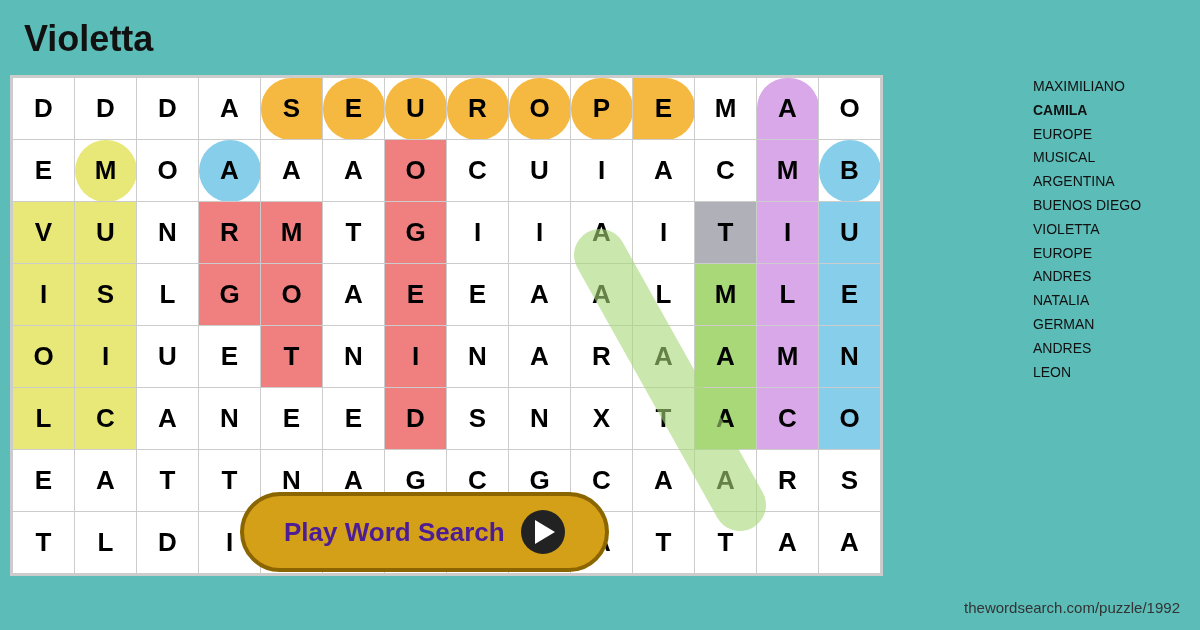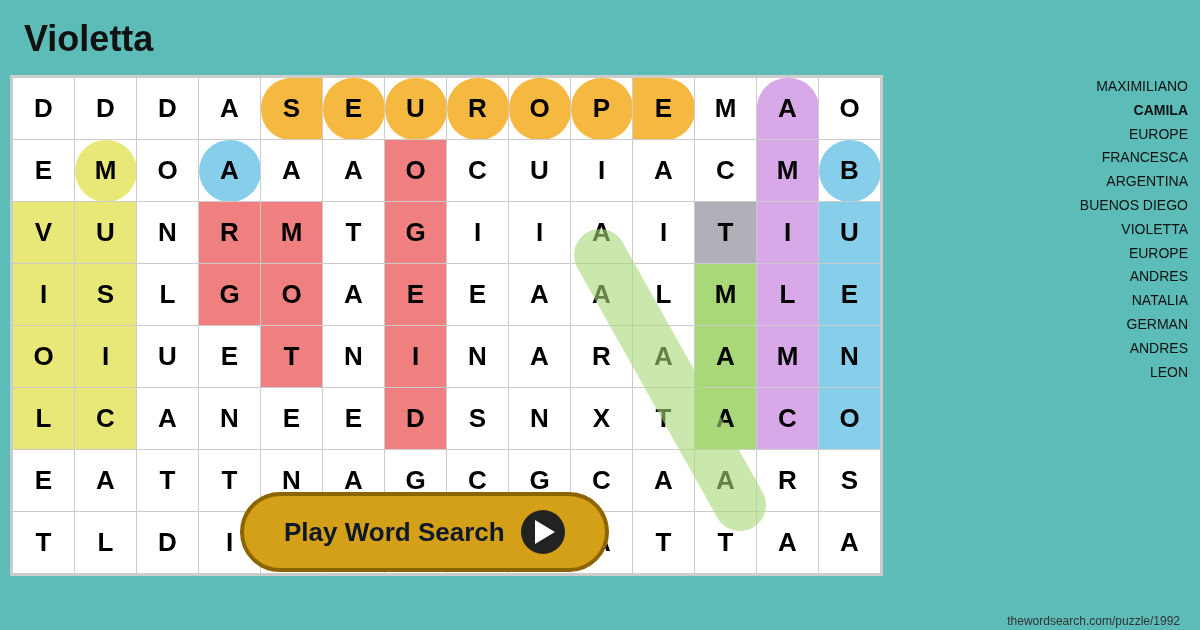--- a/index.html
+++ b/index.html
@@ -56,38 +56,37 @@
       right: 12px;
       width: 155px;
       font-size: 14px;
       line-height: 1.7;
       color: #111;
       font-weight: normal;
     }
 
     .word-list .word-item {
       display: block;
-      text-align: right;
     }
 
     .play-button-container {
       position: absolute;
       bottom: 58px;
       left: 240px;
       z-index: 10;
     }
 
     .play-button {
       background-color: #d4a017;
       border: 4px solid #8b6500;
       border-radius: 40px;
       padding: 14px 40px;
       font-size: 26px;
       font-weight: bold;
-      color: #0f172a;
+      color: #4c1d95;
       display: flex;
       align-items: center;
       gap: 16px;
       cursor: pointer;
       white-space: nowrap;
     }
 
     .play-icon {
       width: 44px;
       height: 44px;
@@ -102,23 +101,23 @@
       width: 0;
       height: 0;
       border-top: 12px solid transparent;
       border-bottom: 12px solid transparent;
       border-left: 20px solid white;
       margin-left: 4px;
     }
 
     .footer-text {
       position: absolute;
-      bottom: 2px;
+      bottom: 14px;
       right: 20px;
-      font-size: 12px;
+      font-size: 15px;
       color: #333;
     }
   </style>
 </head>
 <body>
 
 <div class="title">Violetta</div>
 
 <div class="grid-container">
   <table class="grid-table">
@@ -260,21 +259,21 @@
         <td>A</td>
       </tr>
     </tbody>
   </table>
 </div>
 
 <div class="word-list">
   <span class="word-item">MAXIMILIANO</span>
   <span class="word-item" style="font-weight:bold;">CAMILA</span>
   <span class="word-item">EUROPE</span>
-  <span class="word-item">FRANCESCA</span>
+  <span class="word-item">MUSICAL</span>
   <span class="word-item">ARGENTINA</span>
   <span class="word-item">BUENOS DIEGO</span>
   <span class="word-item">VIOLETTA</span>
   <span class="word-item">EUROPE</span>
   <span class="word-item">ANDRES</span>
   <span class="word-item">NATALIA</span>
   <span class="word-item">GERMAN</span>
   <span class="word-item">ANDRES</span>
   <span class="word-item">LEON</span>
 </div>

